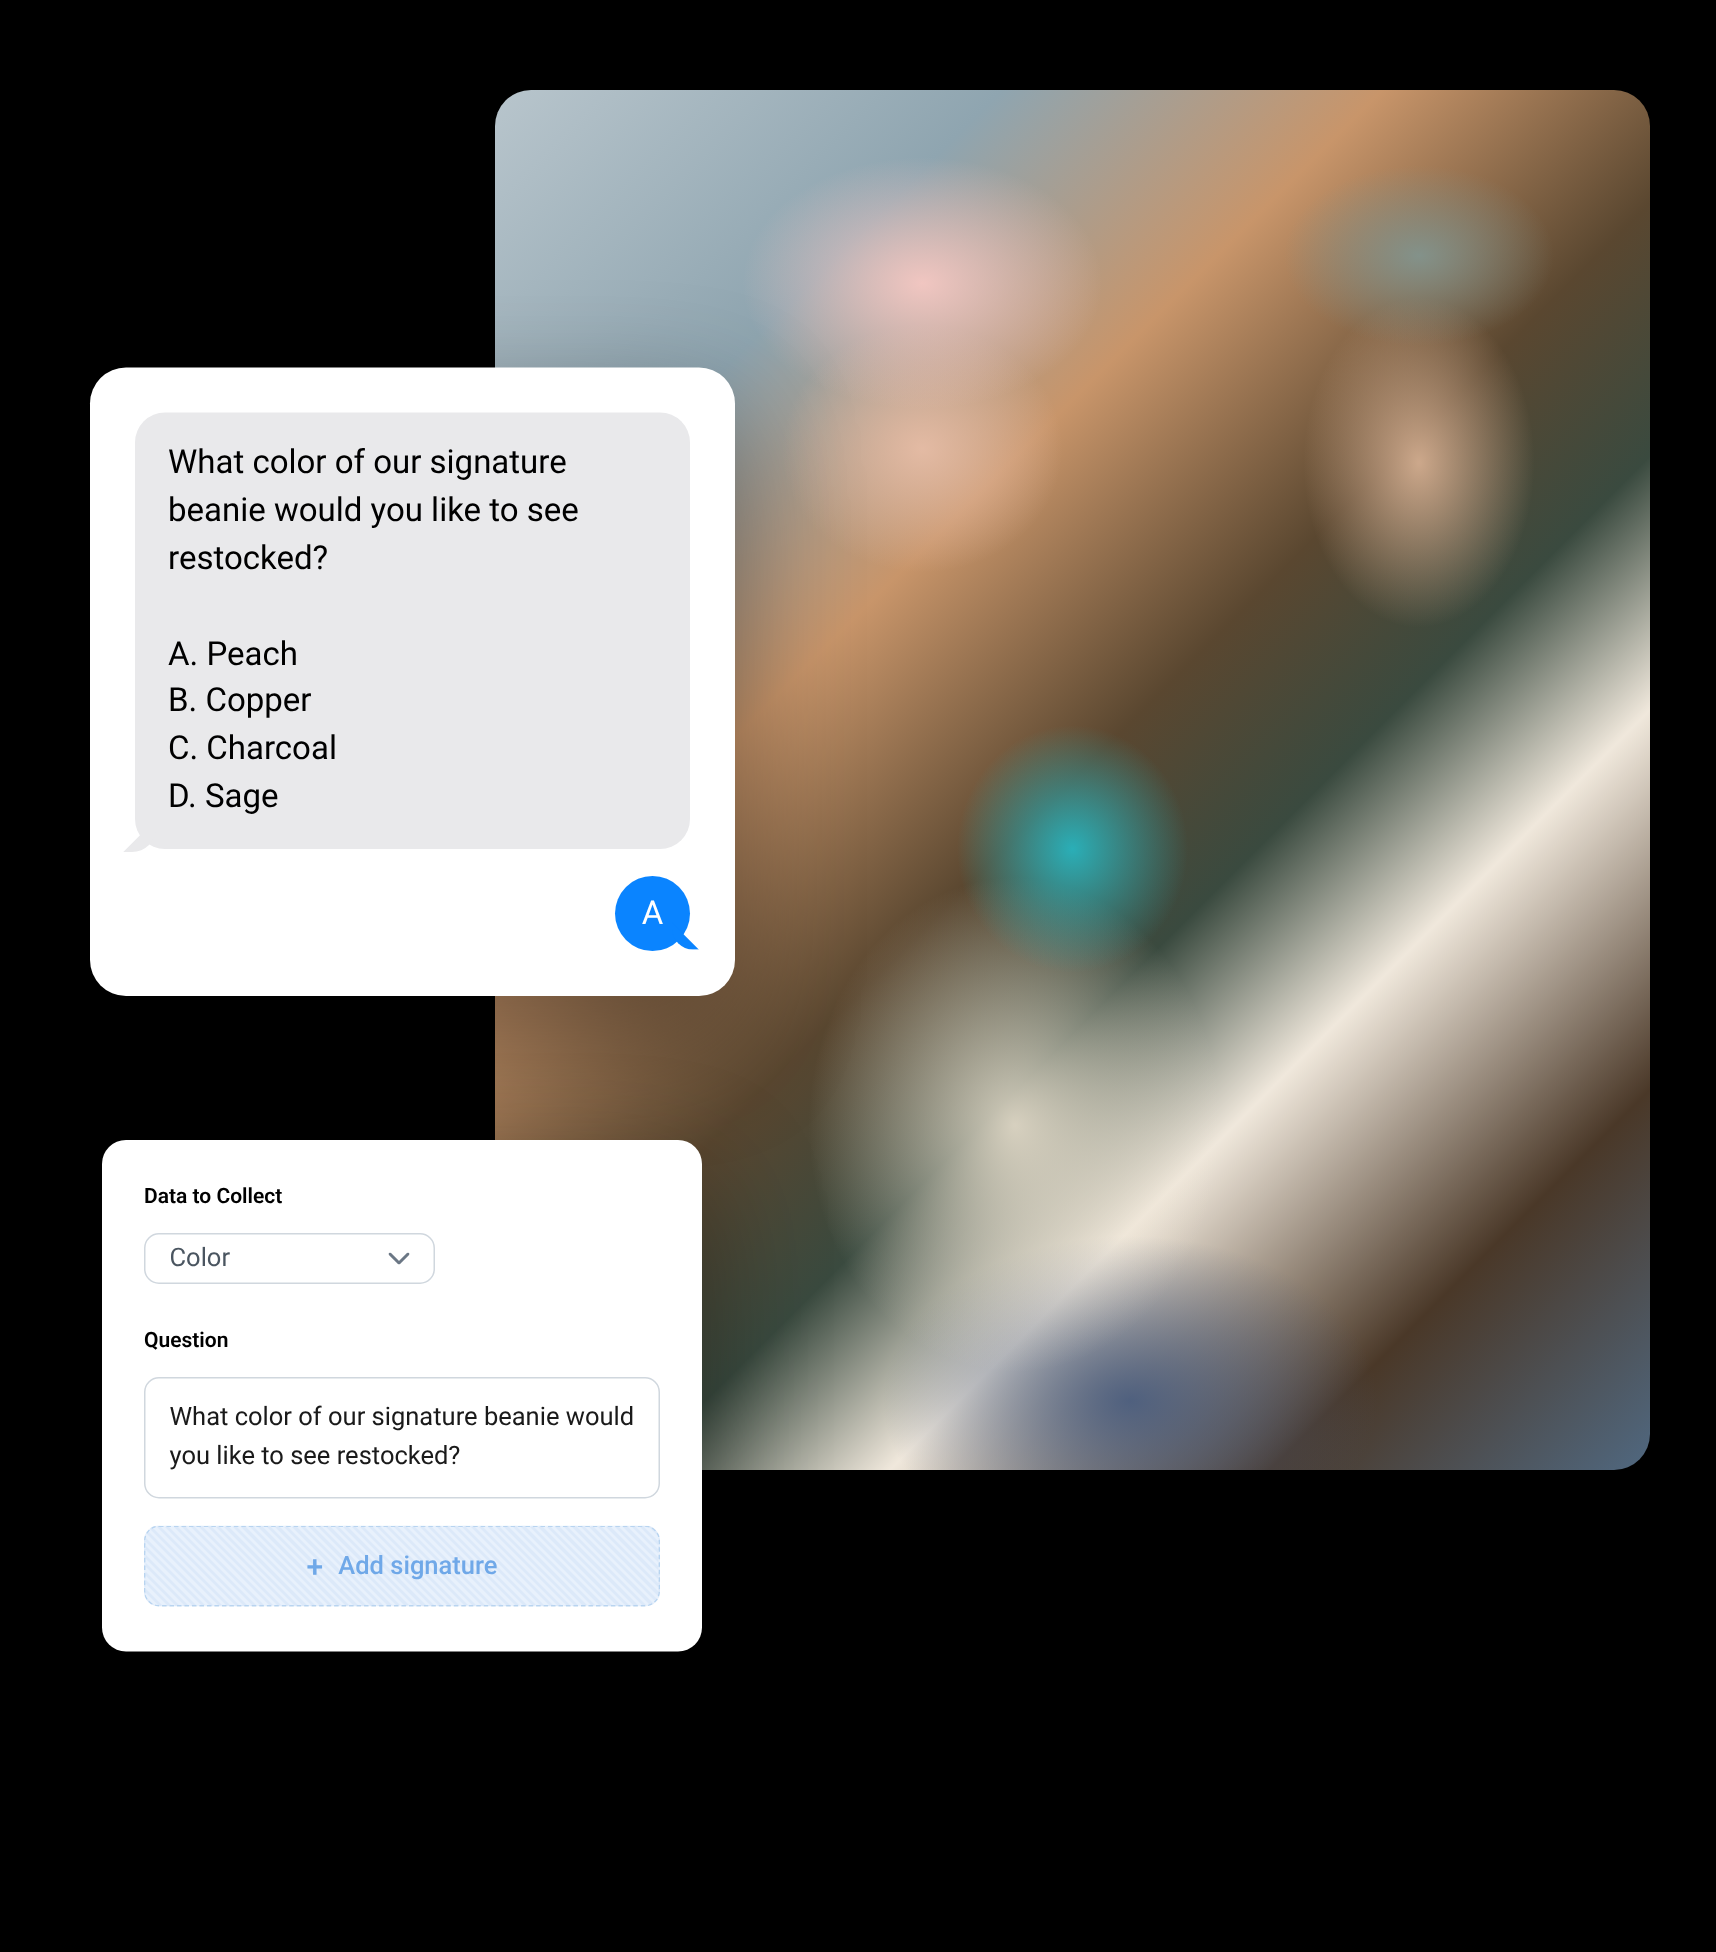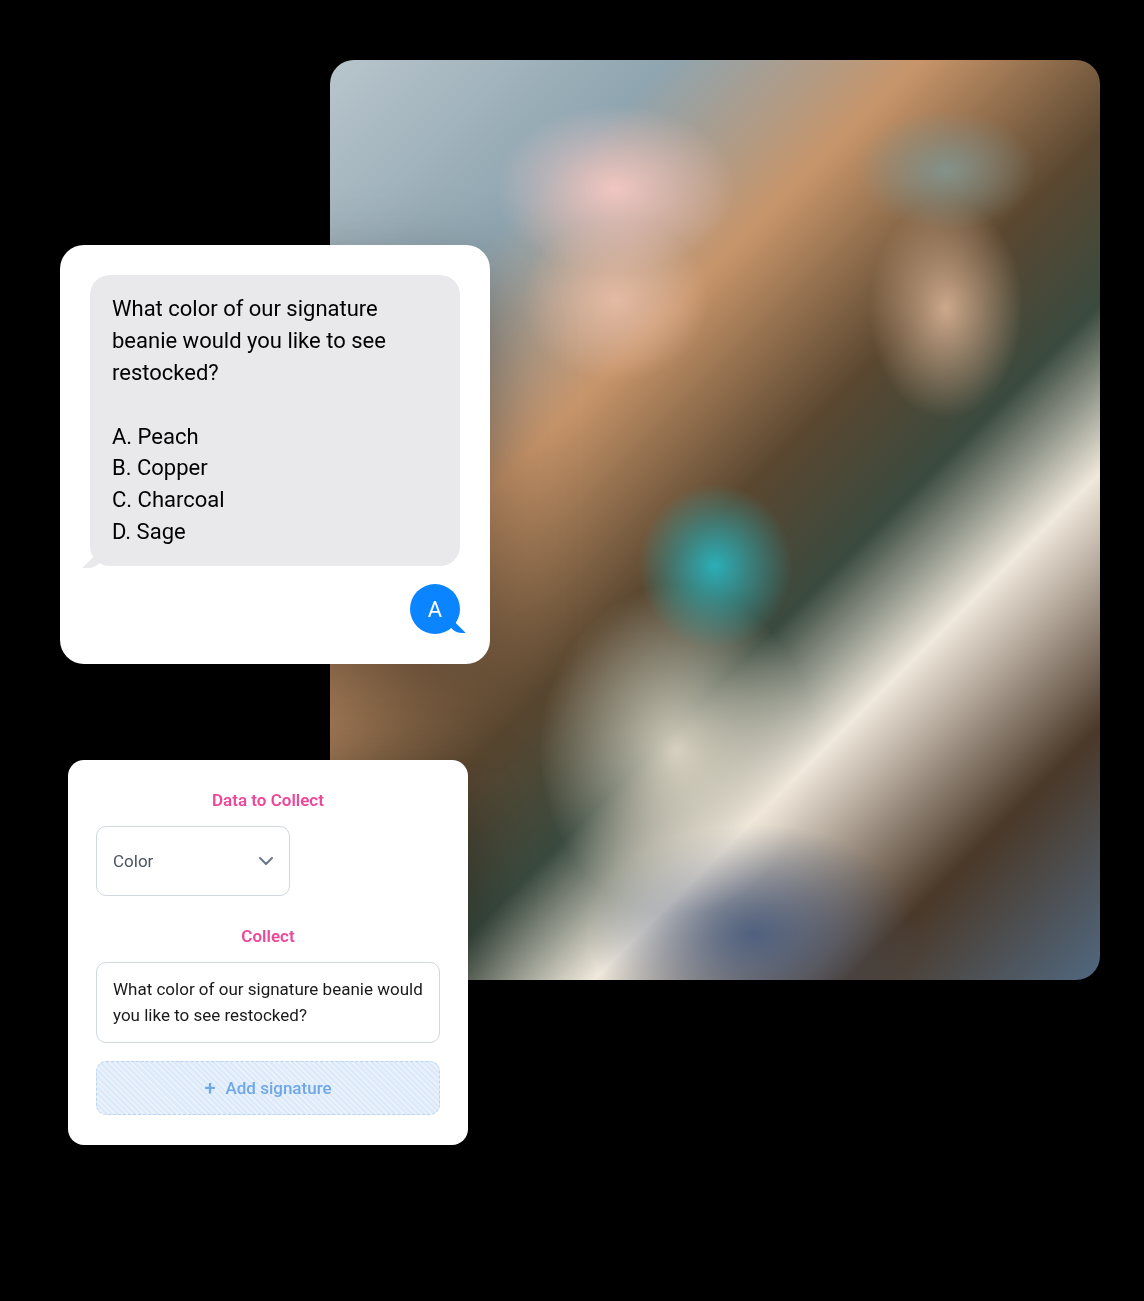--- a/index.html
+++ b/index.html
@@ -94,30 +94,29 @@
       position: absolute;
       top: 760px;
       left: 68px;
       width: 400px;
       background: #fff;
       border-radius: 16px;
       padding: 30px 28px;
       box-shadow: 0 30px 80px rgba(0,0,0,0.35);
     }
     .form-label {
-      font-size: 17px;
+      font-size: 14px;
       font-weight: 600;
-      color: #ec4899;
+      color: #000000;
       margin-bottom: 16px;
-      text-align: center;
     }
     .select-box {
       border: 1px solid #d0d7de;
       border-radius: 10px;
-      padding: 24px 16px;
+      padding: 6px 16px;
       font-size: 17px;
       color: #4a5560;
       display: flex;
       align-items: center;
       justify-content: space-between;
       width: 194px;
       cursor: pointer;
       margin-bottom: 30px;
     }
     .chevron {
@@ -176,19 +175,19 @@
 <div class="form-card">
   <div class="form-label">Data to Collect</div>
   <div class="select-box">
     <span>Color</span>
     <span class="chevron">
       <svg viewBox="0 0 14 8" fill="none">
           <path d="M1 1L7 7L13 1" stroke="#6b7785" stroke-width="2" stroke-linecap="round" stroke-linejoin="round"></path>
         </svg>
     </span>
   </div>
-  <div class="form-label">Collect</div>
+  <div class="form-label">Question</div>
   <div class="text-input">What color of our signature beanie would you like to see restocked?</div>
   <div class="add-question-btn">
     <span class="plus-icon">+</span>
     <span>Add signature</span>
   </div>
 </div>
 
 </body></html>

